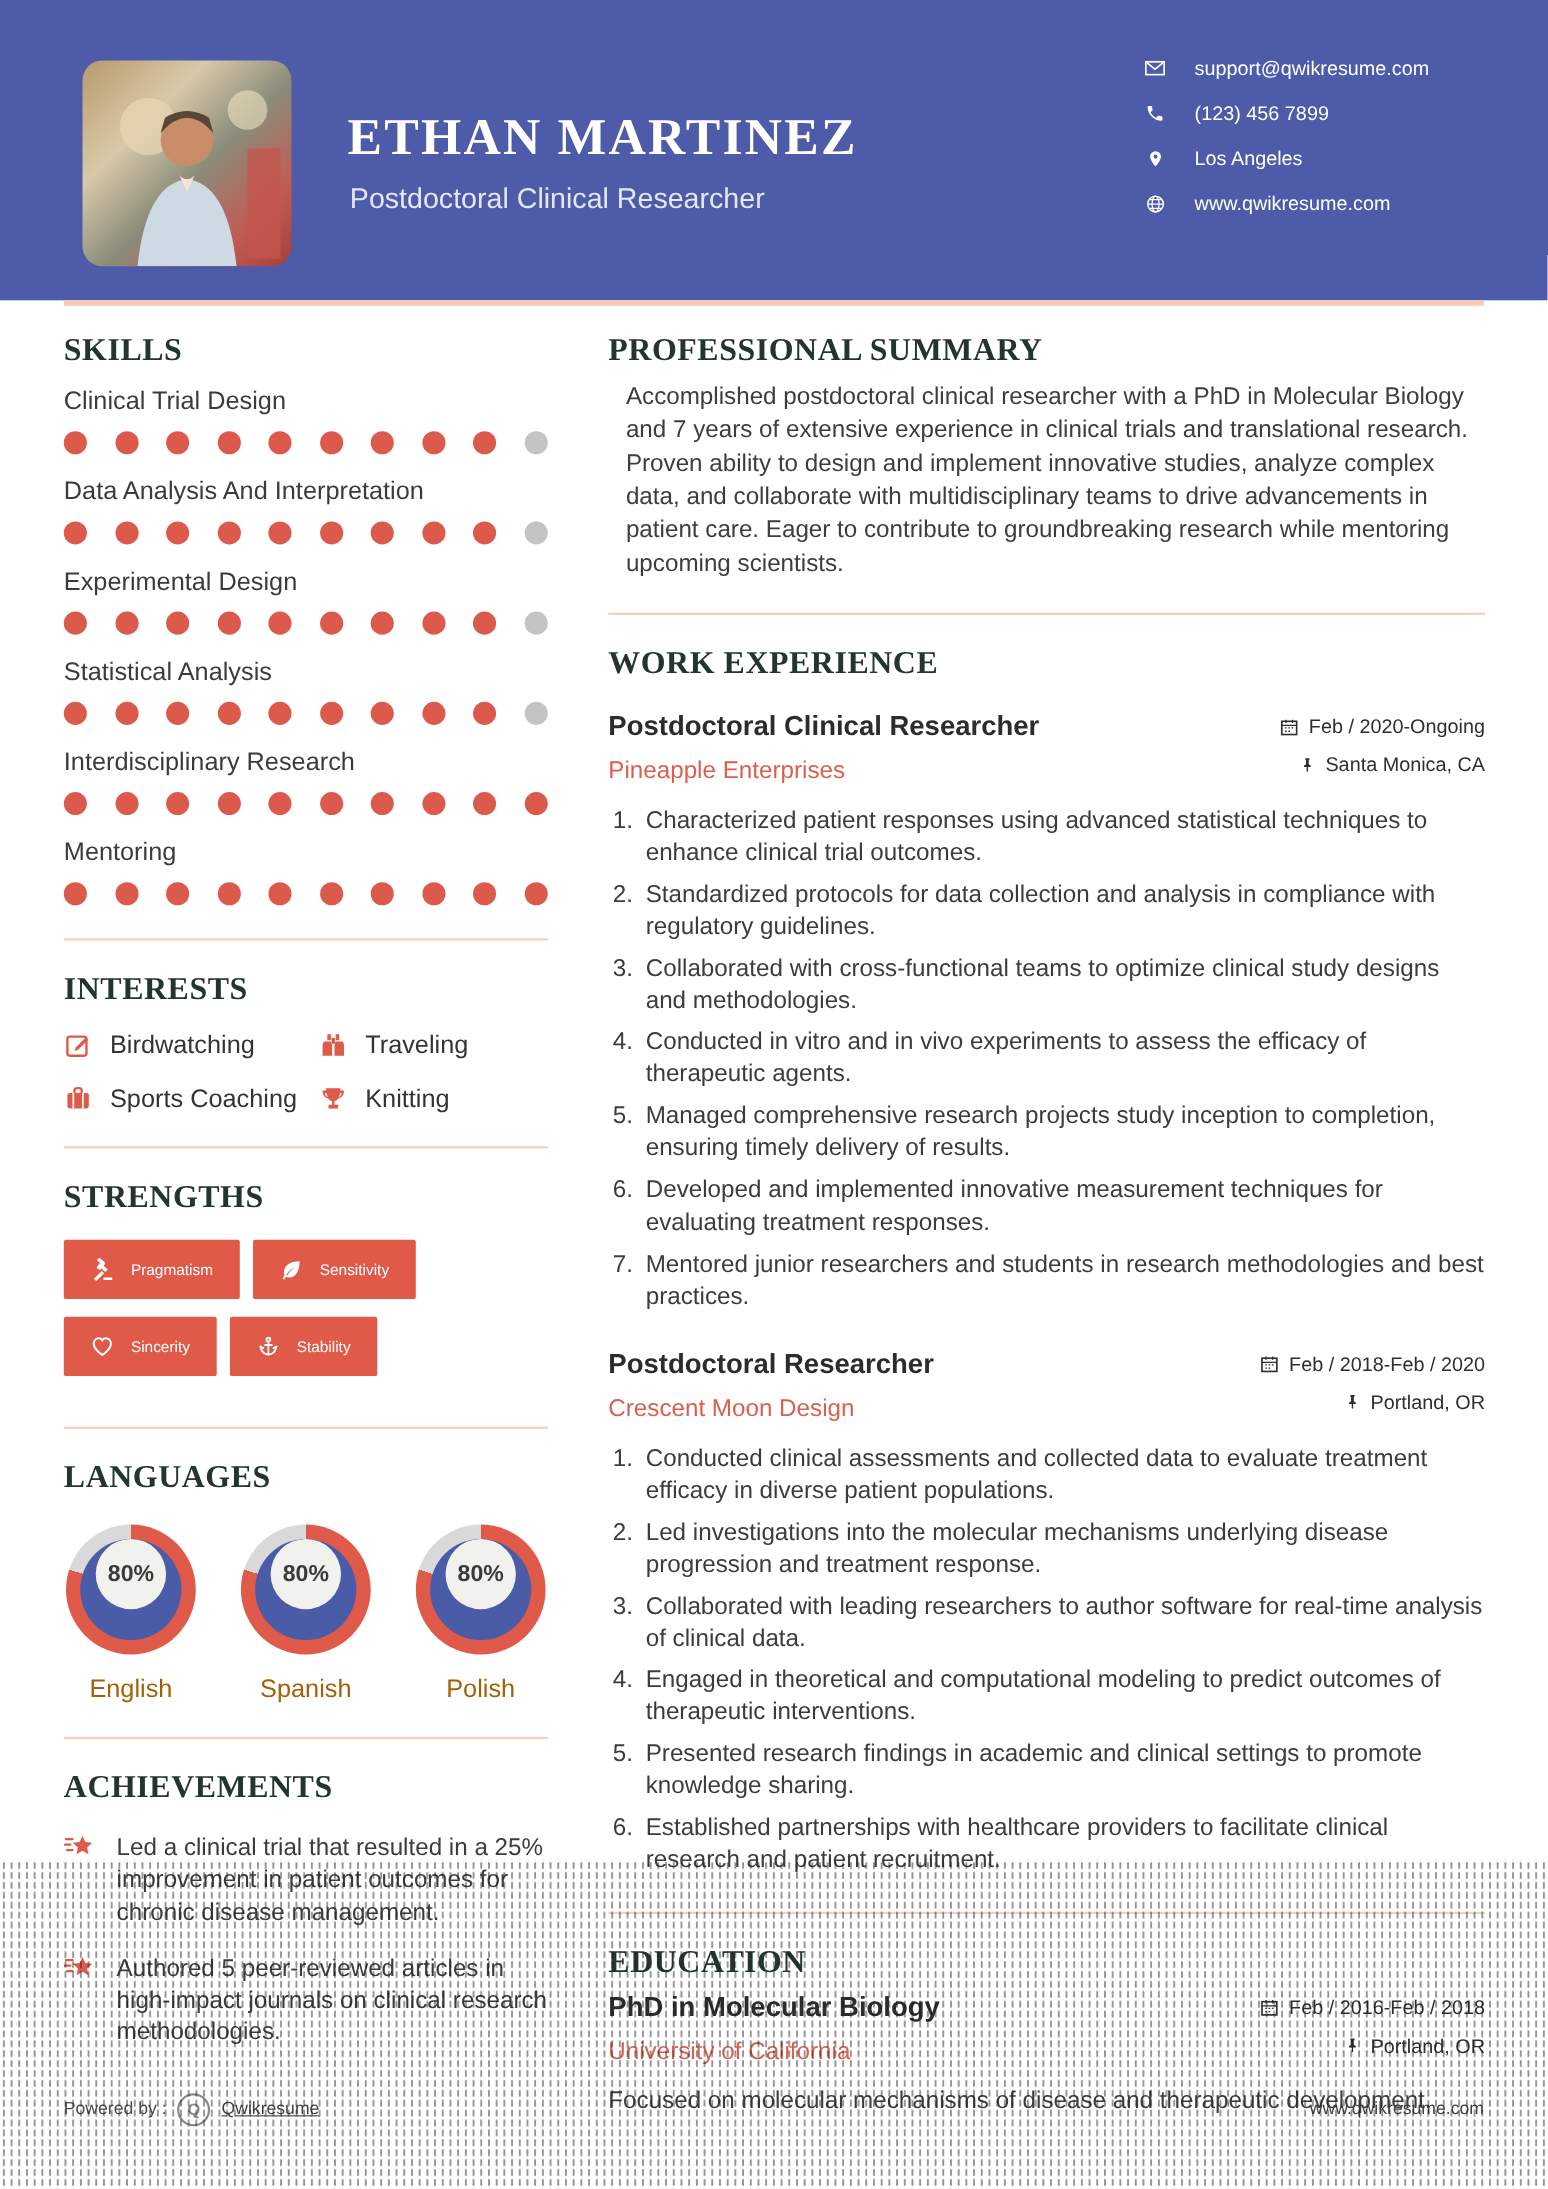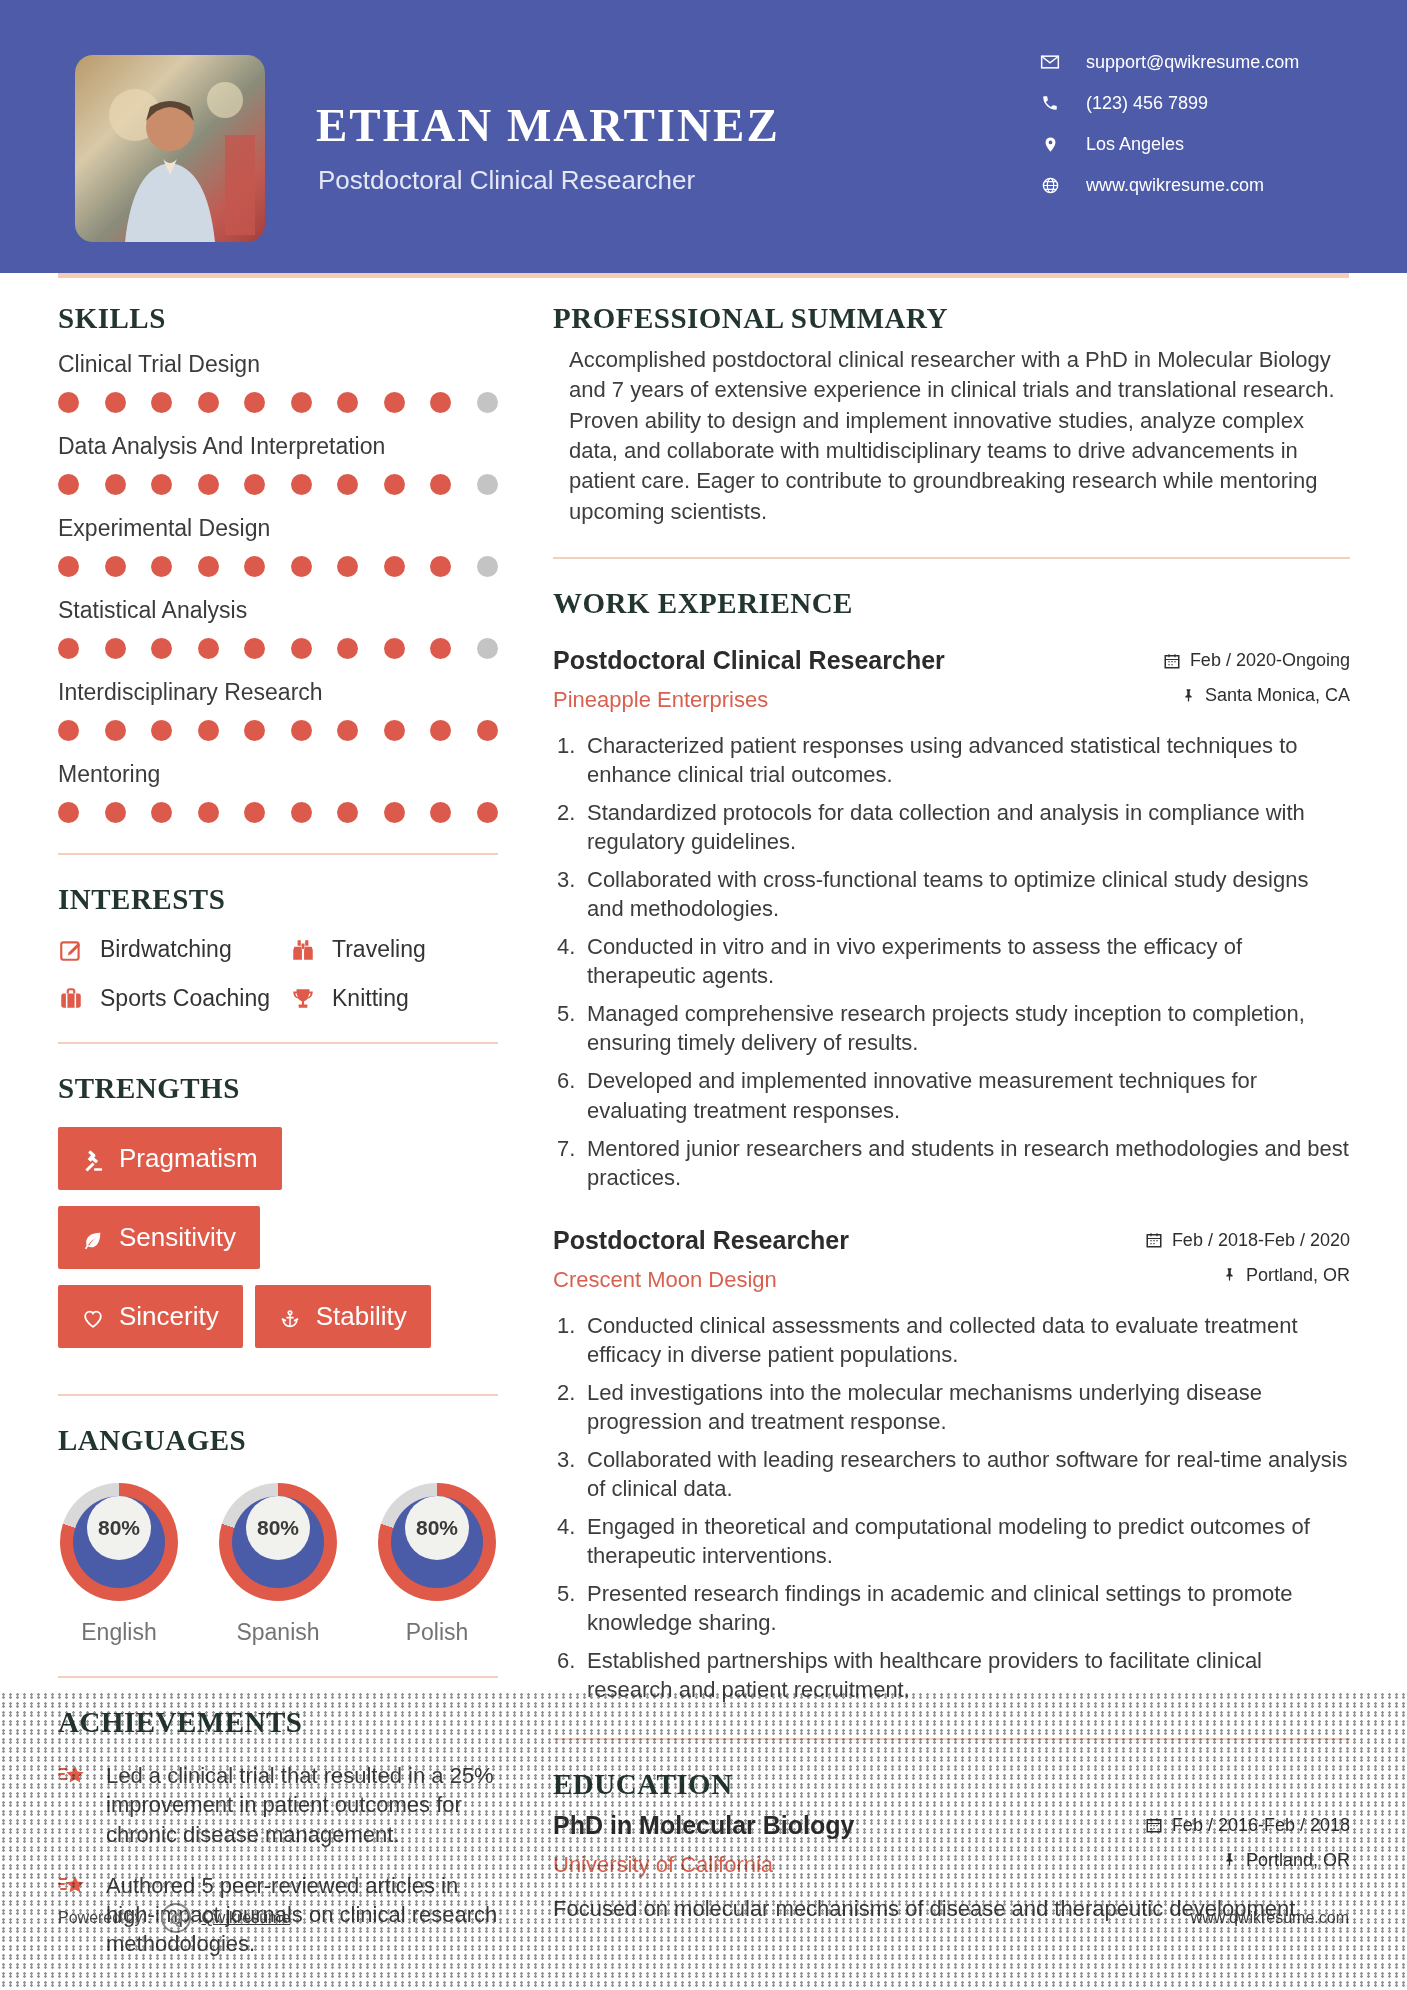--- a/index.html
+++ b/index.html
@@ -34,35 +34,35 @@
   .dot.off{background:#c4c4c4;}
 
   
   .interests-grid{display:grid;grid-template-columns:232px 1fr;row-gap:22px;margin-top:20px;}
   .interest{display:flex;align-items:center;gap:16px;font-size:23px;color:#333;}
   .interest .ico{width:26px;height:26px;flex:0 0 26px;}
 
   
   .chips{margin-top:22px;}
   .chip{display:inline-flex;align-items:center;gap:15px;background:#df5a49;color:#ffffff;
-        padding:16px 24px;margin:0 12px 16px 0;font-size:26px;border-radius:2px;}
+        padding:16px 24px;margin:0 12px 16px 0;font-size:14px;border-radius:2px;}
   .chip .ico{width:22px;height:22px;flex:0 0 22px;}
 
   
   .langs{display:flex;justify-content:space-between;margin-top:26px;}
   .lang{display:flex;flex-direction:column;align-items:center;width:122px;}
   .donut{width:118px;height:118px;border-radius:50%;
          background:conic-gradient(#df5a49 var(--deg,288deg),#d9d9d9 0);
          display:flex;align-items:center;justify-content:center;}
   .donut-inner{width:92px;height:92px;border-radius:50%;background:#4a5ba8;
                display:flex;align-items:flex-start;justify-content:center;}
   .donut-center{width:64px;height:64px;border-radius:50%;background:#f1f1ee;
                 display:flex;align-items:center;justify-content:center;
                 font-weight:bold;font-size:21px;color:#3a3a3a;}
-  .lang-label{margin-top:18px;font-size:23px;color:#737373;}
+  .lang-label{margin-top:18px;font-size:23px;color:#a16207;}
 
   
   .achv{display:flex;gap:18px;margin:22px 0;}
   .achv .ico{width:30px;height:30px;flex:0 0 30px;margin-top:2px;}
   .achv p{margin:0;font-size:22px;line-height:1.33;color:#3c3c3c;}
 
   
   .summary-text{font-size:22px;line-height:1.38;color:#3d3d3d;margin:8px 0 0 16px;}
   .job{margin-top:26px;}
   .job-head{display:flex;justify-content:space-between;align-items:flex-start;}

